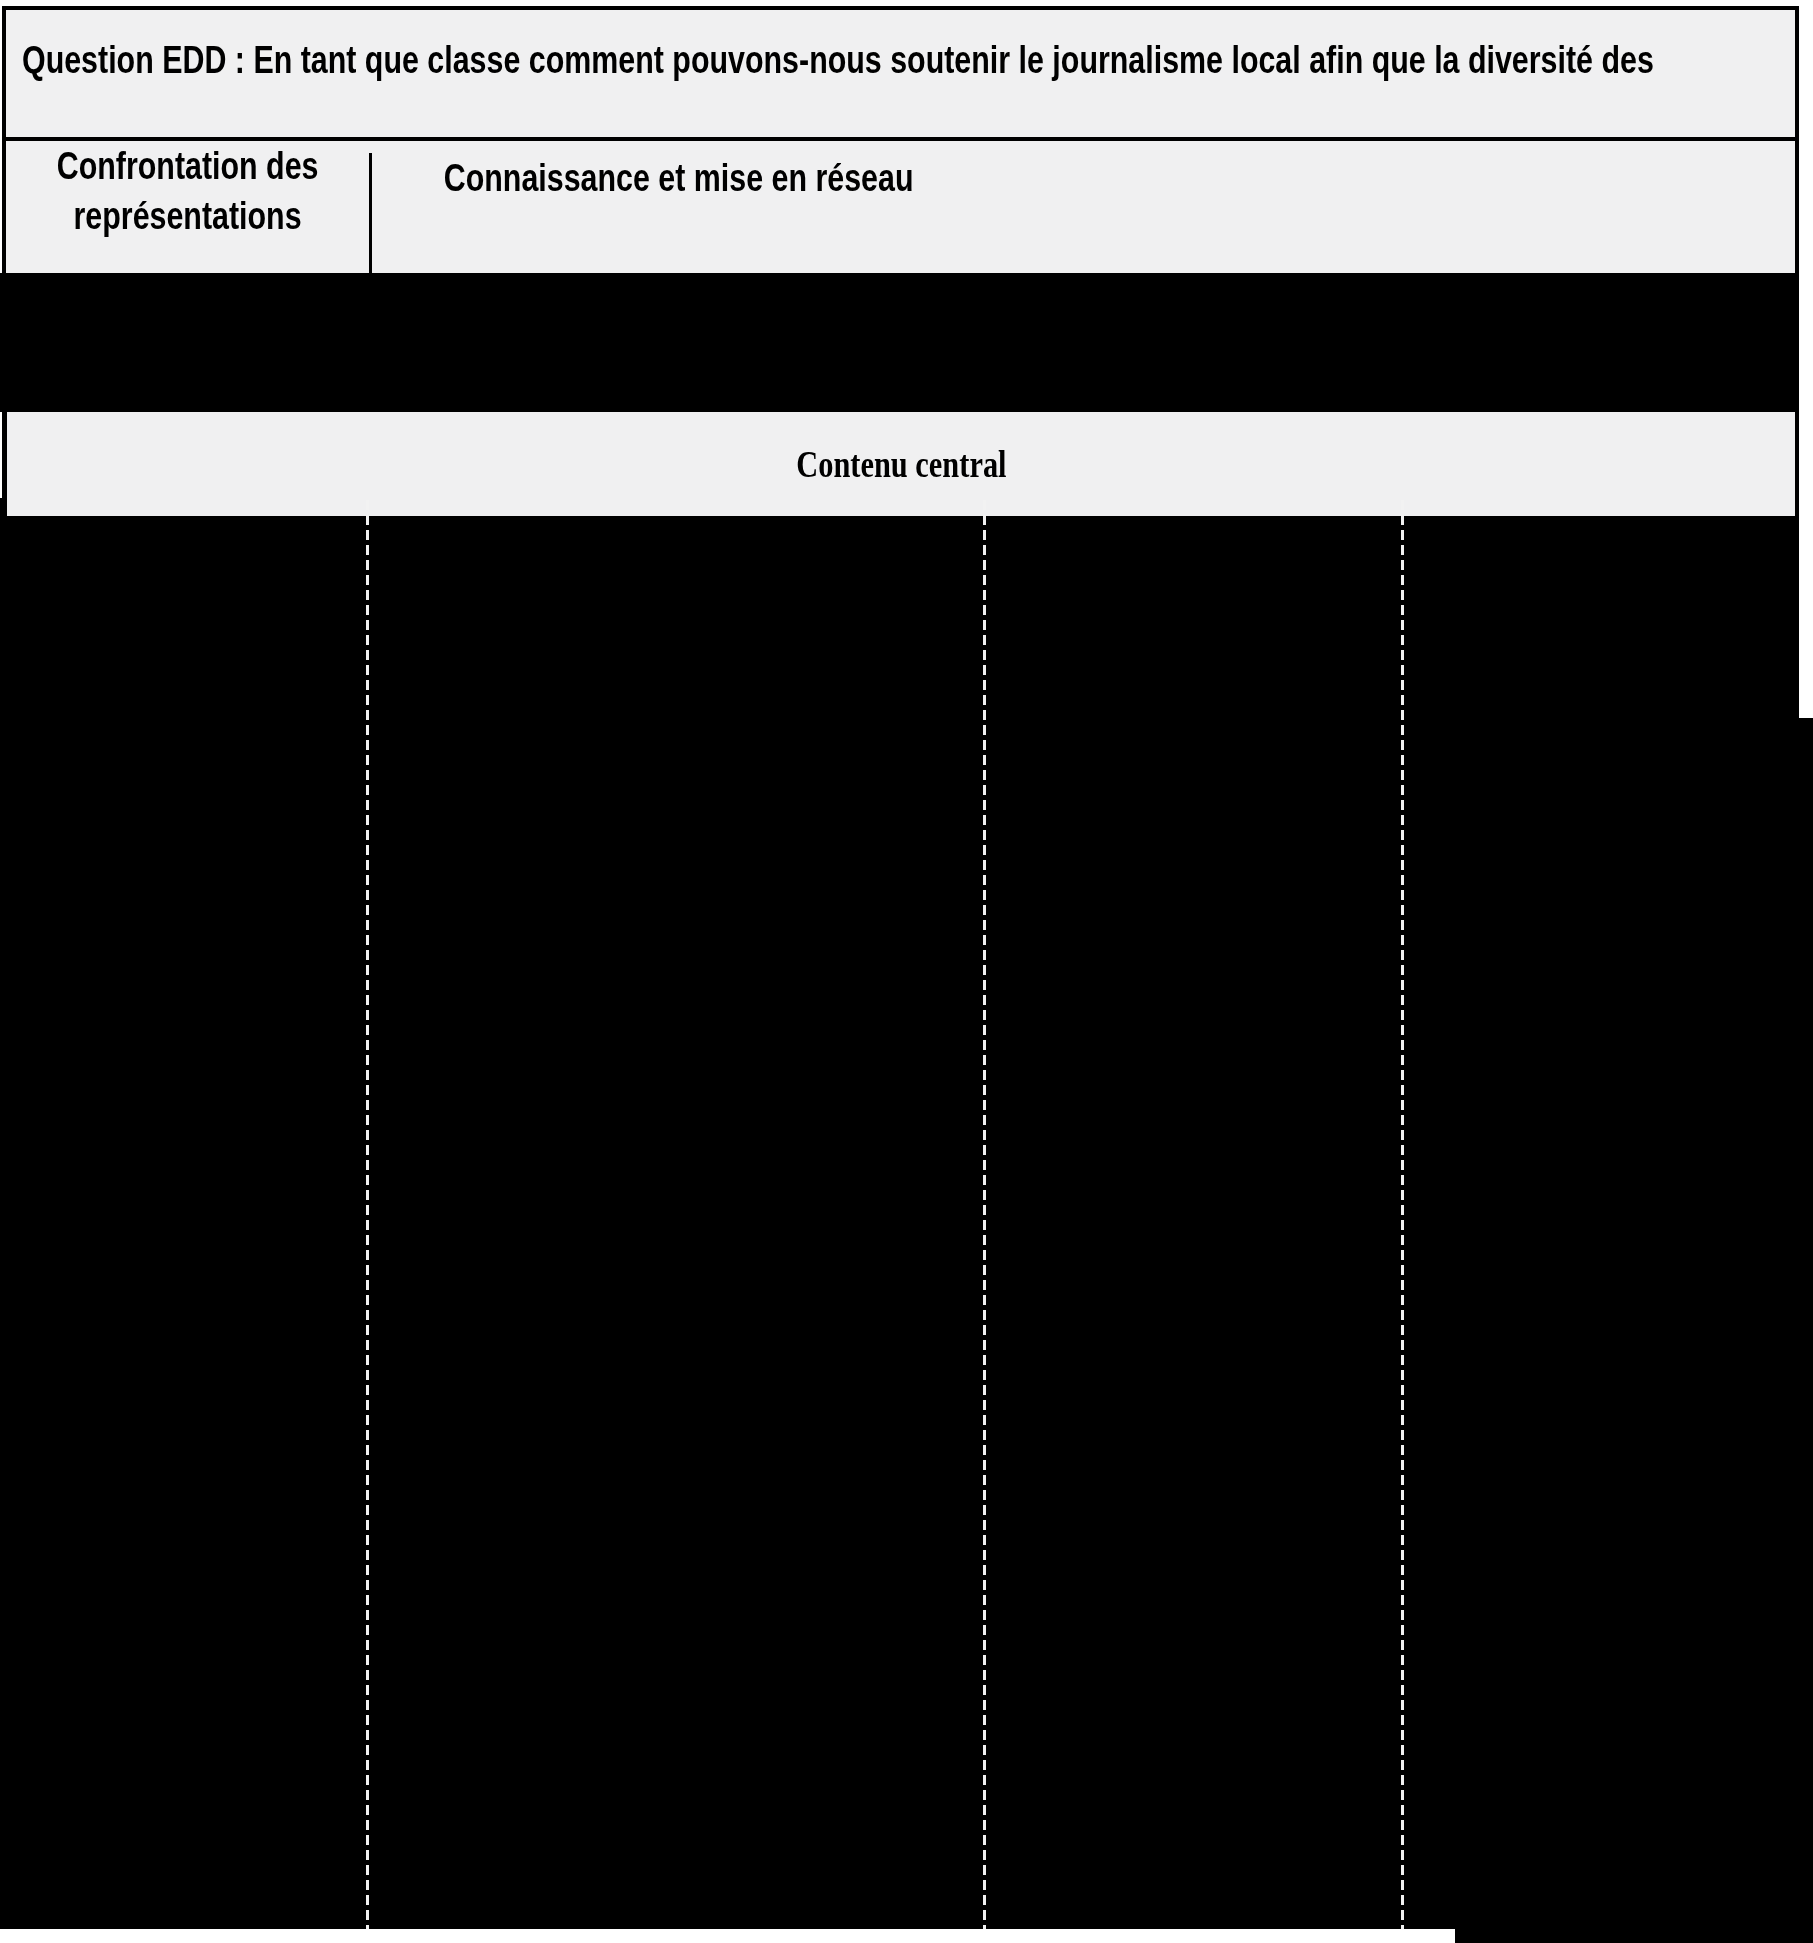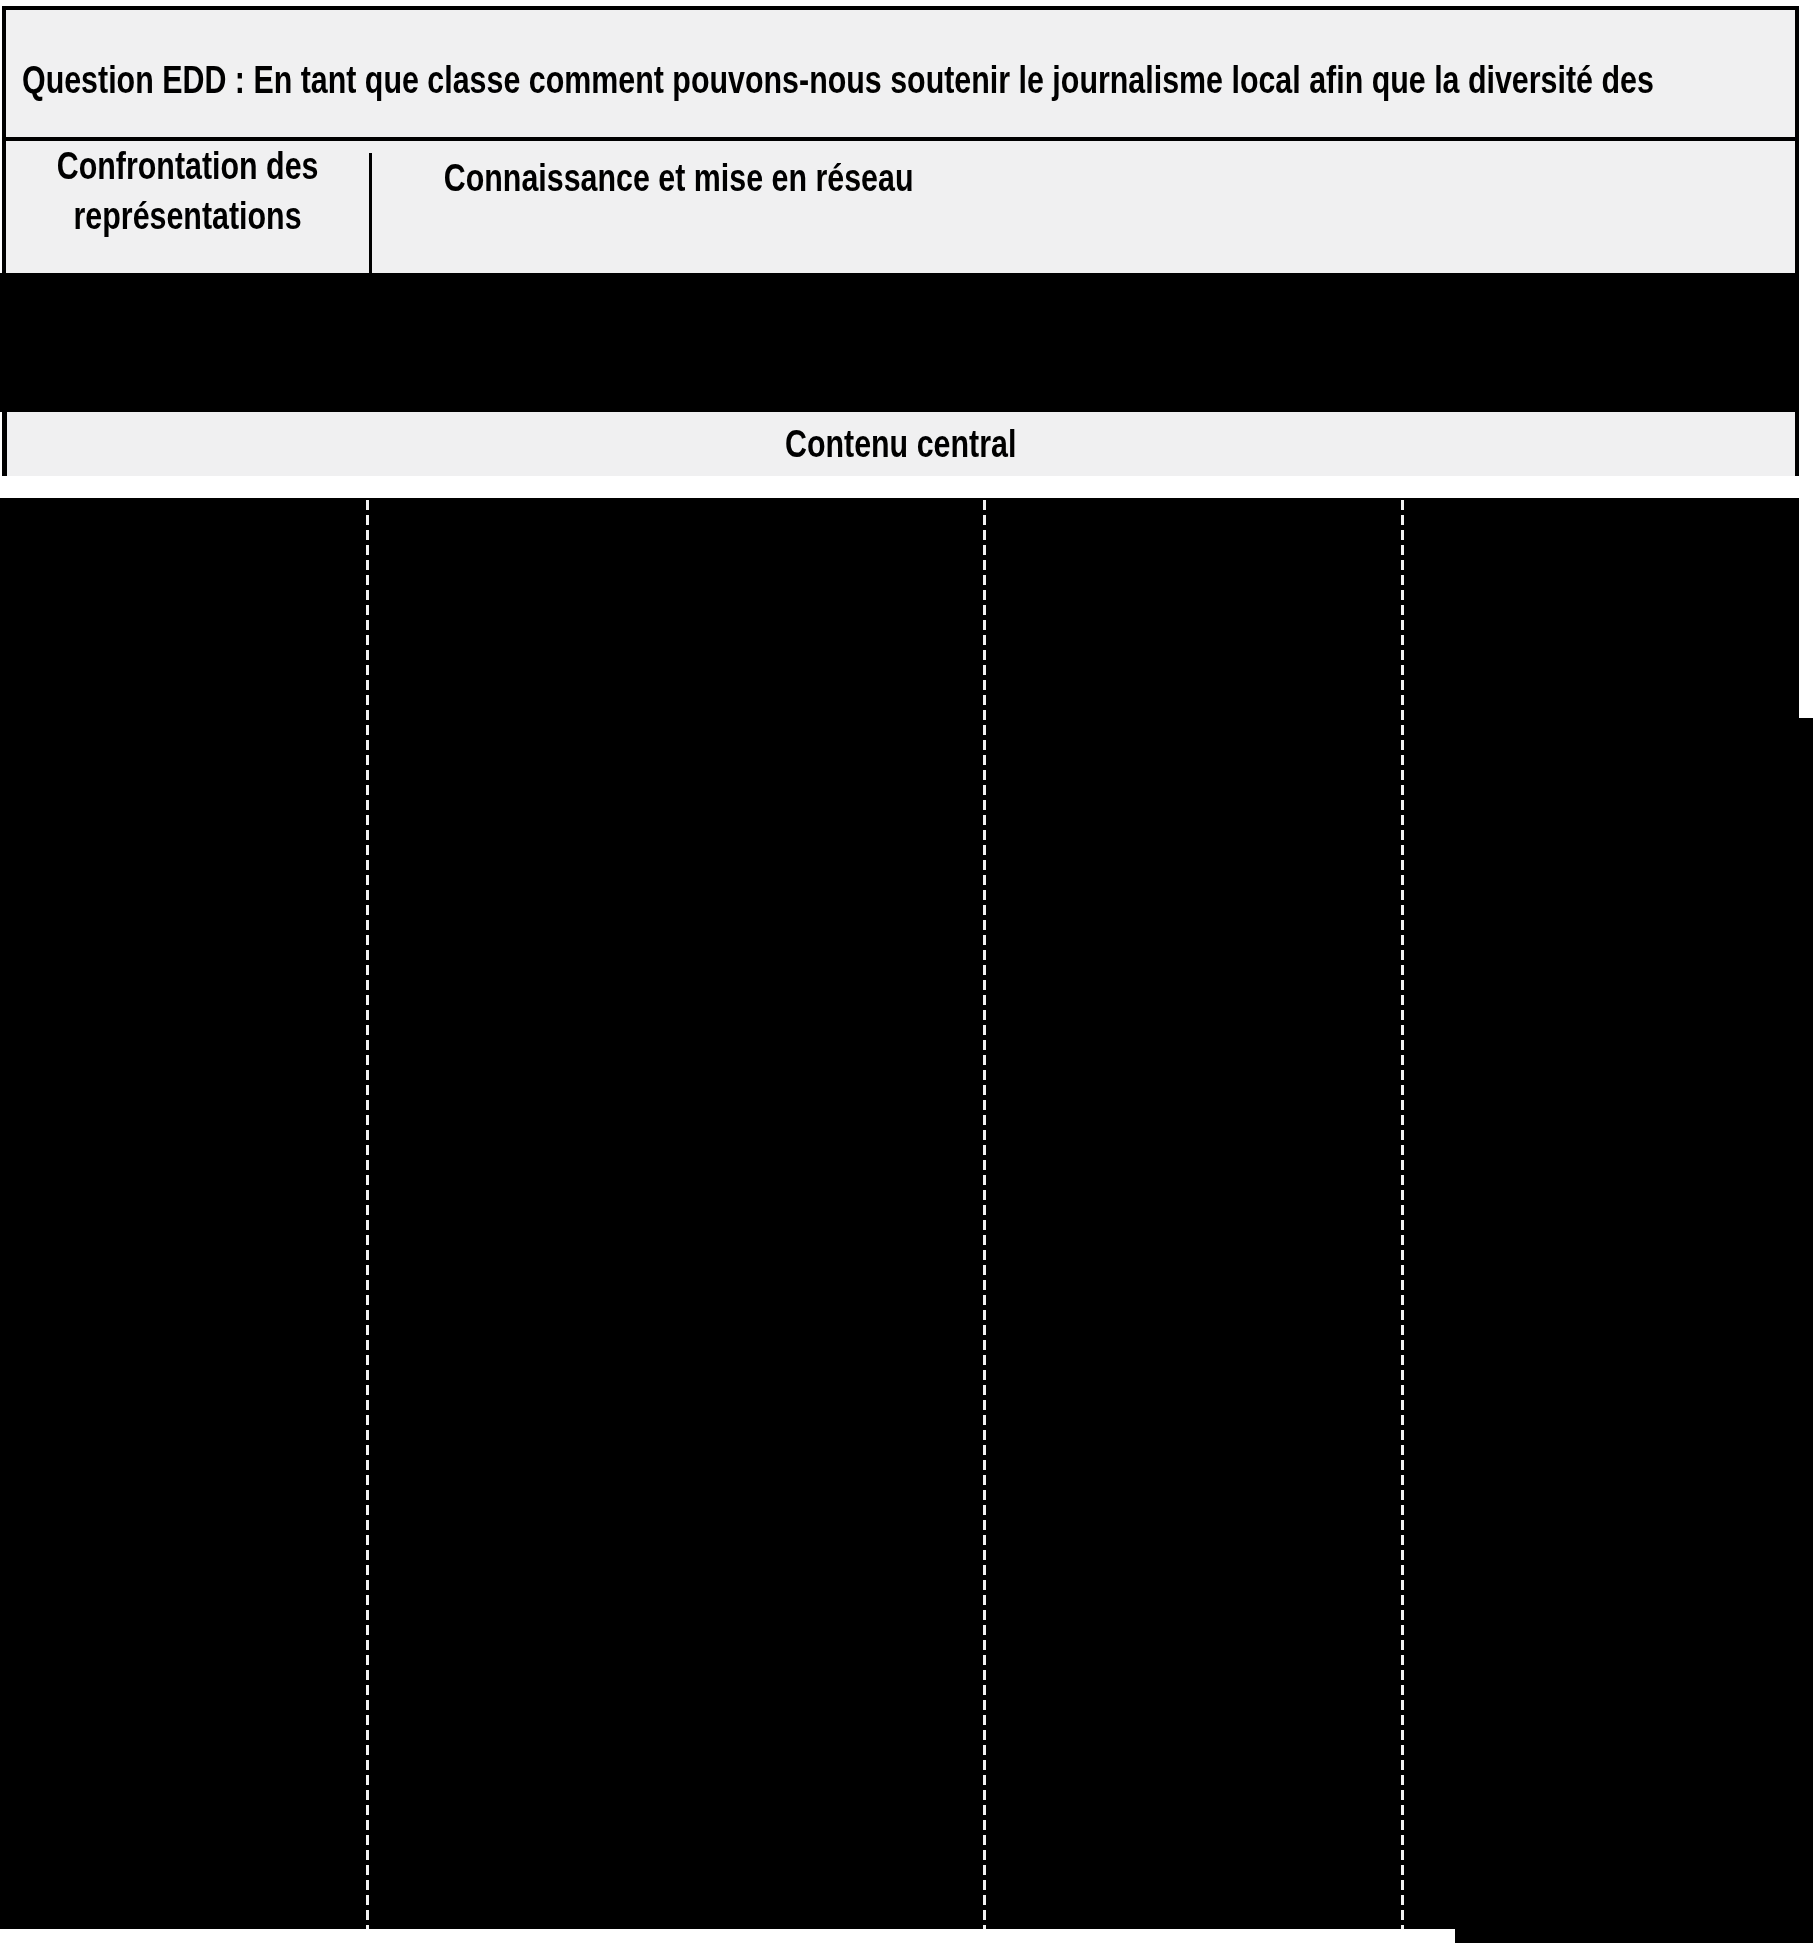--- a/index.html
+++ b/index.html
@@ -29,21 +29,21 @@
     position:absolute;
     left:2px; top:6px;
     width:1797px; height:135px;
     background:var(--cell-bg);
     border:4px solid var(--border);
     padding:25px 14px 0 16px;
     font-size:38px;
     line-height:50px;
     overflow:hidden;
   }
-  .q-line{white-space:nowrap;margin-top:20px;}
+  .q-line{white-space:nowrap;}
   .condense{
     display:inline-block;
     transform:scaleX(0.80);
     transform-origin:0 50%;
     white-space:nowrap;
   }
   .condense-c{
     display:inline-block;
     transform:scaleX(0.80);
     transform-origin:50% 50%;
@@ -77,29 +77,30 @@
     z-index:2;
   }
   .redact-band   {left:0; top:273px;  width:1799px; height:139px;}
   .redact-upper  {left:0; top:498px;  width:1799px; height:222px;}
   .redact-lower  {left:0; top:718px;  width:1813px; height:1211px;}
   .redact-corner {left:1455px; top:1920px; width:358px; height:23px;}
   
   .central-row{
     position:absolute;
     left:2px; top:412px;
-    width:1797px; height:64px;
+    width:1797px; height:104px;
     background:var(--cell-bg);
     border-left:5px solid var(--border);
     border-right:4px solid var(--border);
     display:flex;
     align-items:center;
     justify-content:center;
     font-size:38px;
     z-index:3;
+    font-family:Liberation Serif, serif;
   }
   
   .divider{
     position:absolute;
     top:500px;
     width:3px;
     height:1429px;
     z-index:4;
     background-image:repeating-linear-gradient(
       to bottom,

